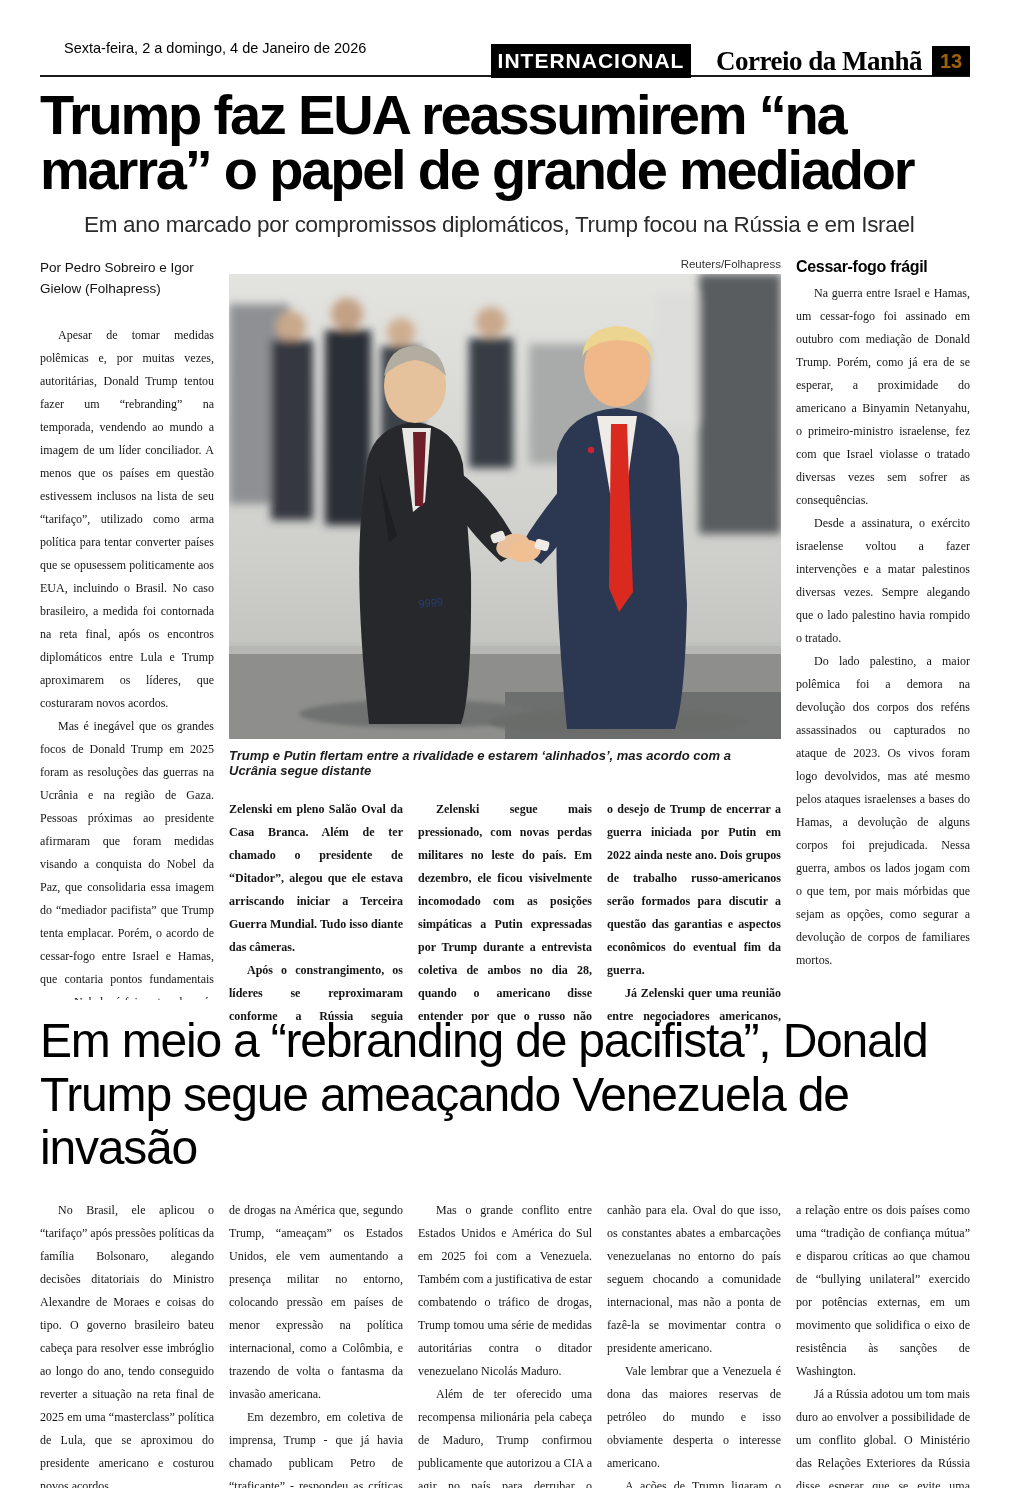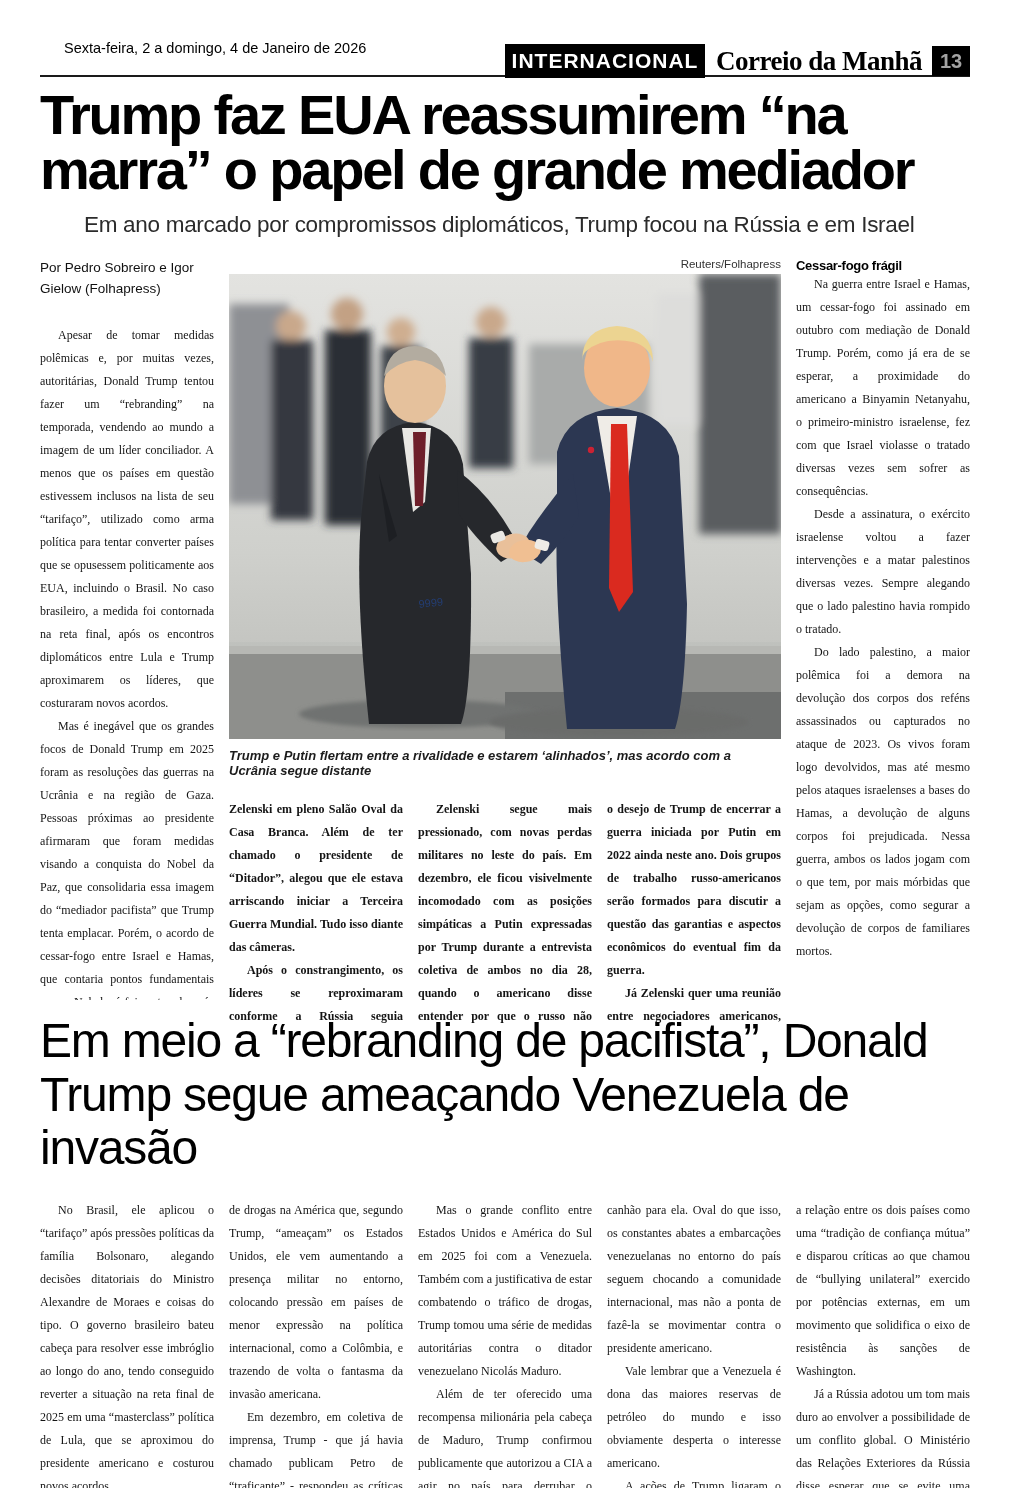--- a/index.html
+++ b/index.html
@@ -12,49 +12,49 @@
   .inner { position:absolute; left:40px; top:0; width:930px; }
 
   
   .masthead { position:relative; height:82px; }
   .date {
     position:absolute; left:0; top:40px;
     font-family:"Liberation Sans", sans-serif; font-size:14.5px; color:#000000;margin-left:24px;
   }
   .mast-rule { position:absolute; left:0; right:0; top:75px; height:1.5px; background:#1a1a1a; }
   .section-box {
-    position:absolute; left:465px; top:44px; width:200px; height:34px;
+    position:absolute; left:451px; top:44px; width:200px; height:34px;
     background:#000; color:#fff; display:flex; align-items:center; justify-content:center;
     font-family:"Liberation Sans", sans-serif; font-weight:bold; font-size:21px; letter-spacing:1px;
   }
   .brand {
     position:absolute; right:48px; top:46px;
     font-family:Liberation Serif, serif; font-weight:bold; font-size:27px; color:#000;
     letter-spacing:-0.5px; white-space:nowrap;
   }
   .pagenum-box {
     position:absolute; right:0; top:46px; width:38px; height:30px; background:#000;
-    color:#a3a3a3; display:flex; align-items:center; justify-content:center;
+    color:#a16207; display:flex; align-items:center; justify-content:center;
     font-family:"Liberation Sans", sans-serif; font-weight:bold; font-size:20px;
   }
 
   
   .headline {
     margin-top:6px;
     font-family:"Liberation Sans", sans-serif; font-weight:bold;
     font-size:56px; line-height:0.98; letter-spacing:-2.2px; color:#000;
   }
   .subheadline {
     margin-top:14px;
     font-family:"Liberation Sans", sans-serif; font-weight:normal;
     font-size:22.5px; letter-spacing:-0.3px; color:#2b2b2b;margin-left:44px;
   }
 
   
-  .main-body { display:flex; margin-top:20px; height:742px;justify-content:space-between; }
+  .main-body { display:flex; gap:15px; margin-top:20px; height:742px; }
   .col { width:174px; flex:0 0 174px; overflow:hidden; }
   .mid { width:552px; flex:0 0 552px; }
 
   .byline {
     font-family:"Liberation Sans", sans-serif; font-size:13.5px; line-height:1.55;
     color:#111; margin-bottom:24px;
   }
   .bodytext p {
     font-size:12px; line-height:23px; text-align:justify;
     text-indent:1.5em; color:#141414; hyphens:auto;
@@ -67,21 +67,21 @@
   }
   .photo { display:block; width:552px; height:465px; background:#c9cac7; }
   .caption {
     margin-top:9px; font-family:"Liberation Sans", sans-serif;
     font-style:italic; font-weight:bold; font-size:13px; color:#1c1c1c;
   }
   .mid-cols { display:flex; gap:15px; margin-top:20px; height:225px;font-weight:bold; }
 
   .sidebar-heading {
     font-family:"Liberation Sans", sans-serif; font-weight:bold;
-    font-size:13px; letter-spacing:-0.3px; color:#000; 
+    font-size:16px; letter-spacing:-0.3px; color:#000; margin-bottom:6px;
   }
 
   
   .second { margin-top:14px; }
   .headline2 {
     font-family:"Liberation Sans", sans-serif; font-weight:normal;
     font-size:48px; line-height:1.12; letter-spacing:-1.2px; color:#000;
   }
   .second-cols { display:flex; gap:15px; margin-top:24px; height:380px; }
 </style>

